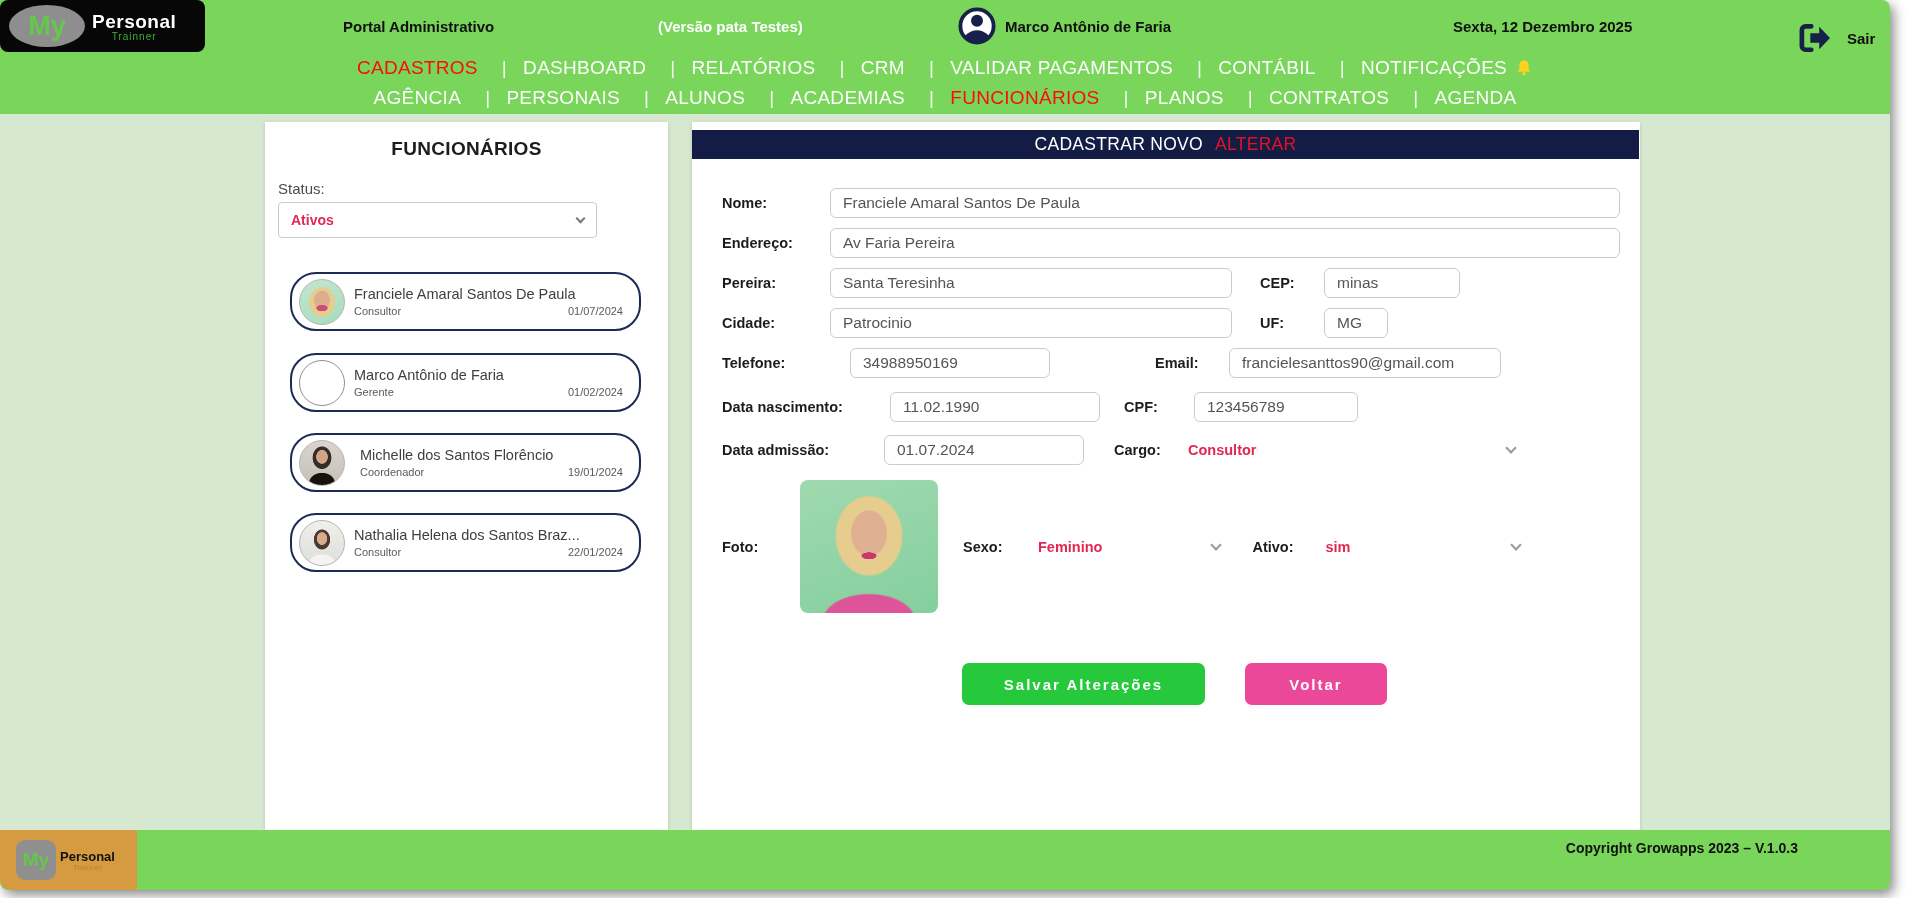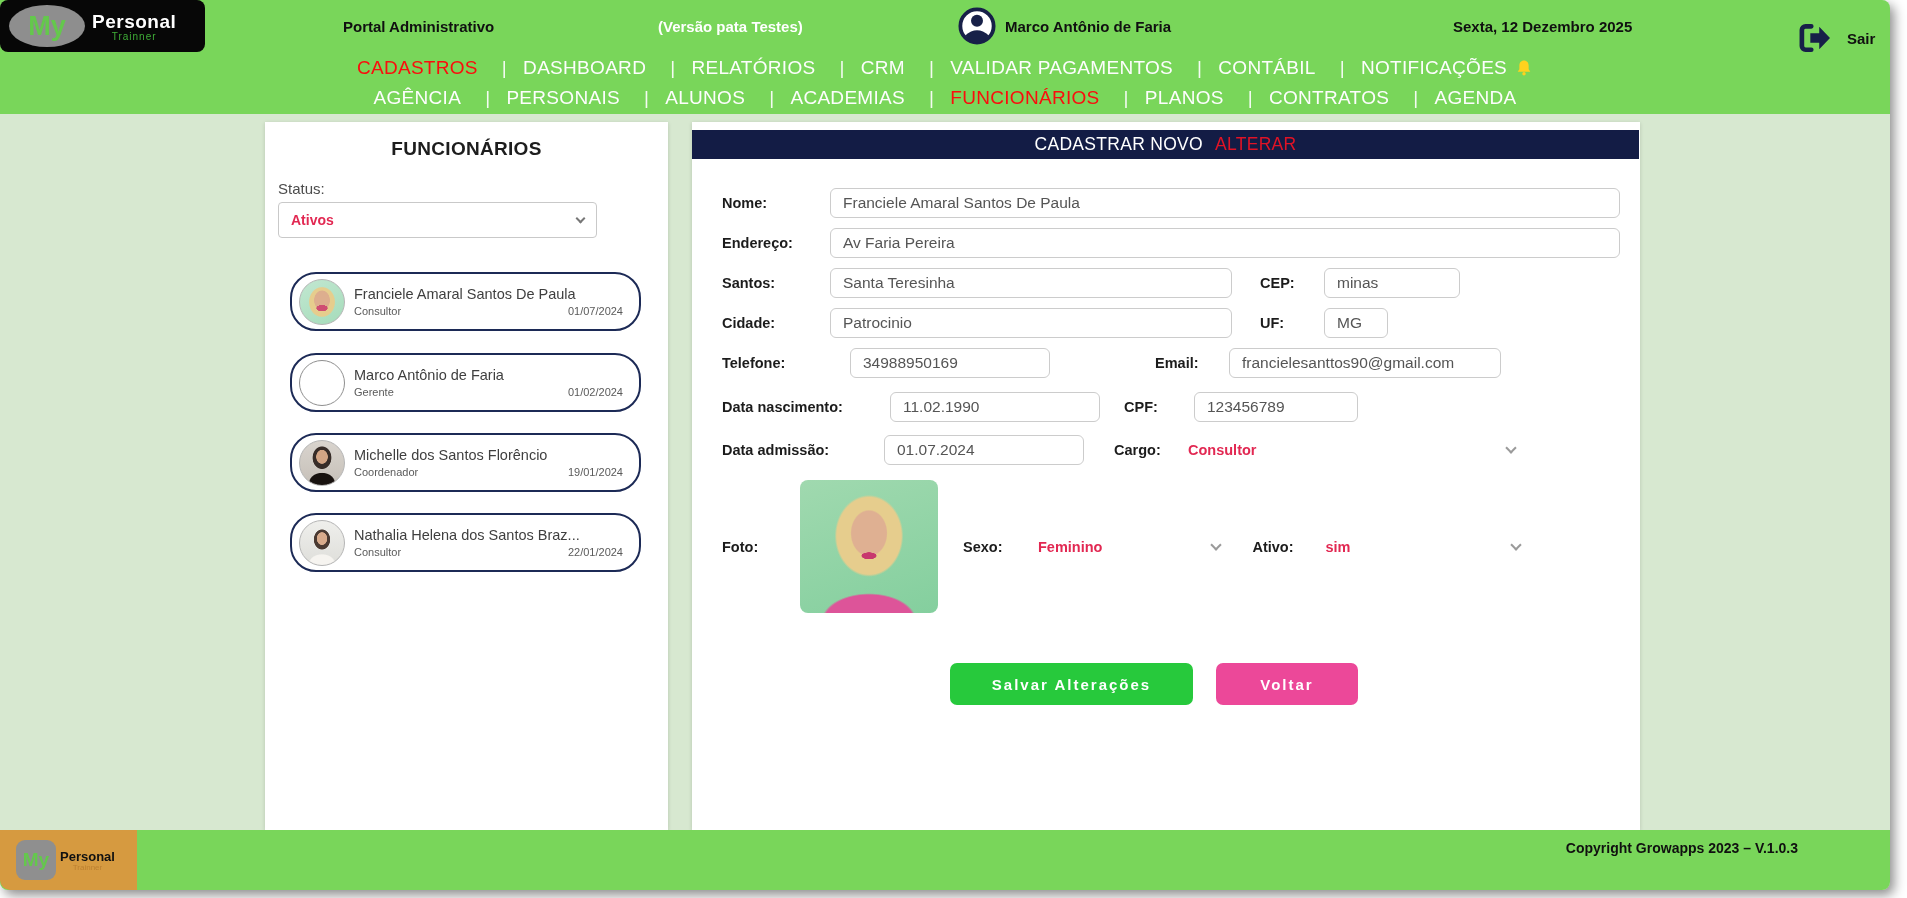--- a/index.html
+++ b/index.html
@@ -86,21 +86,21 @@
           border-bottom:2px solid #9a9a9a; transform:rotate(45deg); margin-top:-4px; }
   .chev.sm { width:7px; height:7px; border-color:#777; }
 
   .photo { width:138px; height:133px; border-radius:8px; background:
       radial-gradient(ellipse 13px 6px at 50% 57%, #c8376e 0 55%, transparent 60%),
       radial-gradient(ellipse 30px 38px at 50% 40%, #dfb092 0 58%, transparent 62%),
       radial-gradient(ellipse 52px 62px at 50% 42%, #e6cd8d 0 62%, transparent 66%),
       radial-gradient(ellipse 72px 42px at 50% 106%, #dd5499 0 62%, transparent 66%),
       linear-gradient(160deg,#a0d9af,#84cf9e); }
 
-  .btnrow { position:absolute; top:541px; left:258px; display:flex; gap:23px; }
+  .btnrow { position:absolute; top:541px; left:270px; display:flex; gap:40px; }
   .btn { border:none; border-radius:7px; color:#fff; font-weight:bold; font-size:15px;
          letter-spacing:2px; cursor:pointer; font-family:"Liberation Sans", sans-serif; }
   .btn-save { width:243px; height:42px; background:#27c93c; }
   .btn-back { width:142px; height:42px; background:#ec4899; }
 
   
   footer { position:absolute; left:0; right:0; bottom:0; height:60px; background:#79d65a; }
   .f-orange { position:absolute; left:0; top:0; width:137px; height:60px; background:#d69a40;
               border-radius:0 0 0 10px; display:flex; align-items:center; }
   .f-sq { width:40px; height:40px; background:#8f8f8f; border-radius:9px; margin-left:16px;
@@ -228,21 +228,21 @@
       <div class="av av-empty"></div>
       <div class="emp-info">
         <span class="emp-name">Marco Antônio de Faria</span>
         <span class="emp-meta">
           <span>Gerente</span>
           <span>01/02/2024</span>
         </span>
       </div>
     </div>
 
-    <div class="emp-card" style="top:311px;">
+    <div class="emp-card" style="top:311px;gap:6px;">
       <div class="av av-mi"></div>
       <div class="emp-info">
         <span class="emp-name">Michelle dos Santos Florêncio</span>
         <span class="emp-meta">
           <span>Coordenador</span>
           <span>19/01/2024</span>
         </span>
       </div>
     </div>
 
@@ -268,21 +268,21 @@
       <span class="lab" style="width:108px;">Nome:</span>
       <input class="inp" style="flex: 1 1 0%;" readonly="" value="Franciele Amaral Santos De Paula">
     </div>
 
     <div class="frow" style="top:106px;">
       <span class="lab" style="width:108px;">Endereço:</span>
       <input class="inp" style="flex: 1 1 0%;" readonly="" value="Av Faria Pereira">
     </div>
 
     <div class="frow" style="top:146px;">
-      <span class="lab" style="width:108px;">Santos:</span>
+      <span class="lab" style="width:108px;">Pereira:</span>
       <input class="inp" style="width: 402px;" readonly="" value="Santa Teresinha">
       <span class="lab" style="margin-left:28px;width:64px;">CEP:</span>
       <input class="inp" style="width: 136px;" readonly="" value="minas">
     </div>
 
     <div class="frow" style="top:186px;">
       <span class="lab" style="width:108px;">Cidade:</span>
       <input class="inp" style="width: 402px;" readonly="" value="Patrocinio">
       <span class="lab" style="margin-left:28px;width:64px;">UF:</span>
       <input class="inp" style="width: 64px;" readonly="" value="MG">

